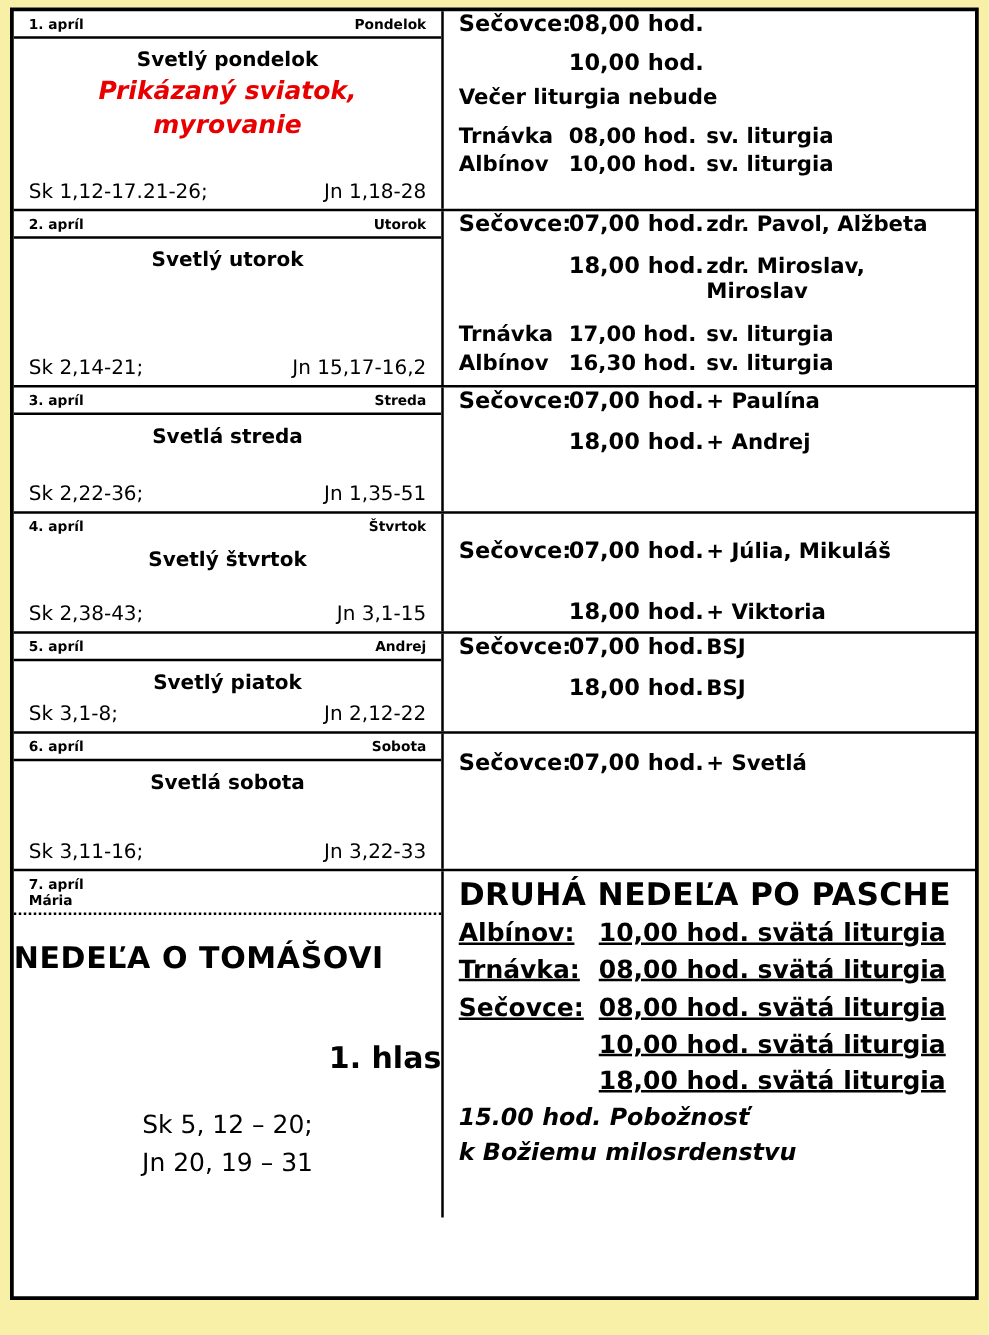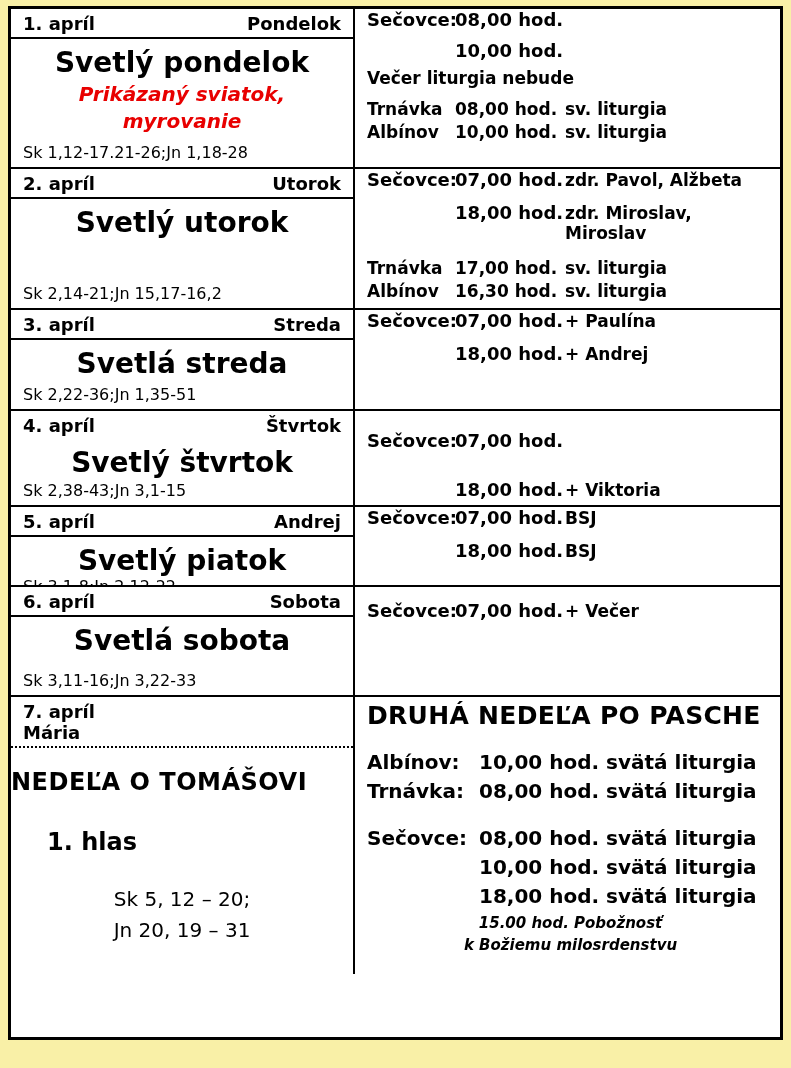--- a/index.html
+++ b/index.html
@@ -28,56 +28,56 @@
 
   .cell{overflow:hidden;}
   .left{width:344px; border-right:2px solid var(--border); display:flex; flex-direction:column;}
   .right{flex:1; display:flex; flex-direction:column;}
 
   
   .cell-header{
     display:flex; justify-content:space-between;
     padding:4px 12px 3px 12px;
     border-bottom:2px solid var(--border);
-    font-weight:bold; font-size:18px;
+    font-weight:bold; font-size:11px;
   }
   .cell-header.no-rule{border-bottom:none;}
   .cell-header.dotted{border-bottom:2px dotted var(--border);flex-direction:column;}
-  .feast{text-align:center; font-weight:bold; font-size:28px; margin-top:7px;}
+  .feast{text-align:center; font-weight:bold; font-size:16px; margin-top:7px;}
   .red-note{
     text-align:center; font-weight:bold; font-style:italic;
     font-size:20px; color:var(--red); line-height:1.35; margin-top:2px;
   }
   .readings{
-    margin-top:auto; display:flex; 
+    margin-top:auto; display:flex; justify-content:space-between;
     padding:0 12px 5px 12px; font-size:16px;
   }
   .big-feast{font-weight:800; font-size:24px; margin-top:20px; letter-spacing:0.5px;}
-  .tone{text-align:left; font-weight:bold; font-size:24px; margin-top:32px;padding-left:36px;}
+  .tone{text-align:right; font-weight:bold; font-size:24px; margin-top:52px;padding-left:36px;}
   .readings-center{
     margin-top:auto; text-align:center; font-size:20px; line-height:1.55;
     padding-bottom:28px;
   }
 
   
   .right{padding:0 6px 0 12px; font-weight:bold; font-size:17px;}
   .sched-line{display:grid; grid-template-columns:88px 110px auto; align-items:baseline; font-size:18px;}
   .sched-line .nt{font-size:17px;}
   .mt10{margin-top:10px}.mt12{margin-top:12px}.mt14{margin-top:14px}.mt28{margin-top:28px}
   .notice{margin-top:7px; font-size:17px;}
   .sub .sched-line{font-size:17px; line-height:1.35;}
   .r4 .right{padding-top:19px;}
   .r6 .right{padding-top:13px;}
 
   .sunday-title{text-align:left; font-weight:700; font-size:25px; margin-top:4px; letter-spacing:0.3px;}
   .sun-line{display:grid; grid-template-columns:112px auto; align-items:baseline; font-size:20px; line-height:1.45;}
-  .sun-group{margin-top:18px;}
+  .sun-group{margin-top:2px;text-decoration:underline;}
   .devotion{
-    text-align:center; font-weight:800; font-style:italic;
-    font-size:15px; line-height:1.45; margin-top:2px;
+    font-weight:800; font-style:italic;
+    font-size:19px; line-height:1.45; margin-top:2px;
   }
 </style>
 </head>
 <body>
 
 <div class="table">
 
   <div class="row r1">
     <div class="cell left">
       <div class="cell-header">
@@ -194,20 +194,21 @@
       <div class="feast">Svetlý štvrtok</div>
       <div class="readings">
         <span>Sk 2,38-43;</span>
         <span>Jn 3,1-15</span>
       </div>
     </div>
     <div class="cell right">
       <div class="sched-line">
         <span class="pl">Sečovce:</span>
         <span class="tm">07,00 hod.</span>
+        <span class="nt">+ Júlia, Mikuláš</span>
       </div>
       <div class="sched-line mt28">
         <span class="pl"></span>
         <span class="tm">18,00 hod.</span>
         <span class="nt">+ Viktoria</span>
       </div>
     </div>
   </div>
 
   <div class="row r5">
@@ -245,21 +246,21 @@
       <div class="feast">Svetlá sobota</div>
       <div class="readings">
         <span>Sk 3,11-16;</span>
         <span>Jn 3,22-33</span>
       </div>
     </div>
     <div class="cell right">
       <div class="sched-line">
         <span class="pl">Sečovce:</span>
         <span class="tm">07,00 hod.</span>
-        <span class="nt">+ Večer</span>
+        <span class="nt">+ Svetlá</span>
       </div>
     </div>
   </div>
 
   <div class="row r7">
     <div class="cell left">
       <div class="cell-header dotted">
         <span>7. apríl</span>
         <span>Mária</span>
       </div>

